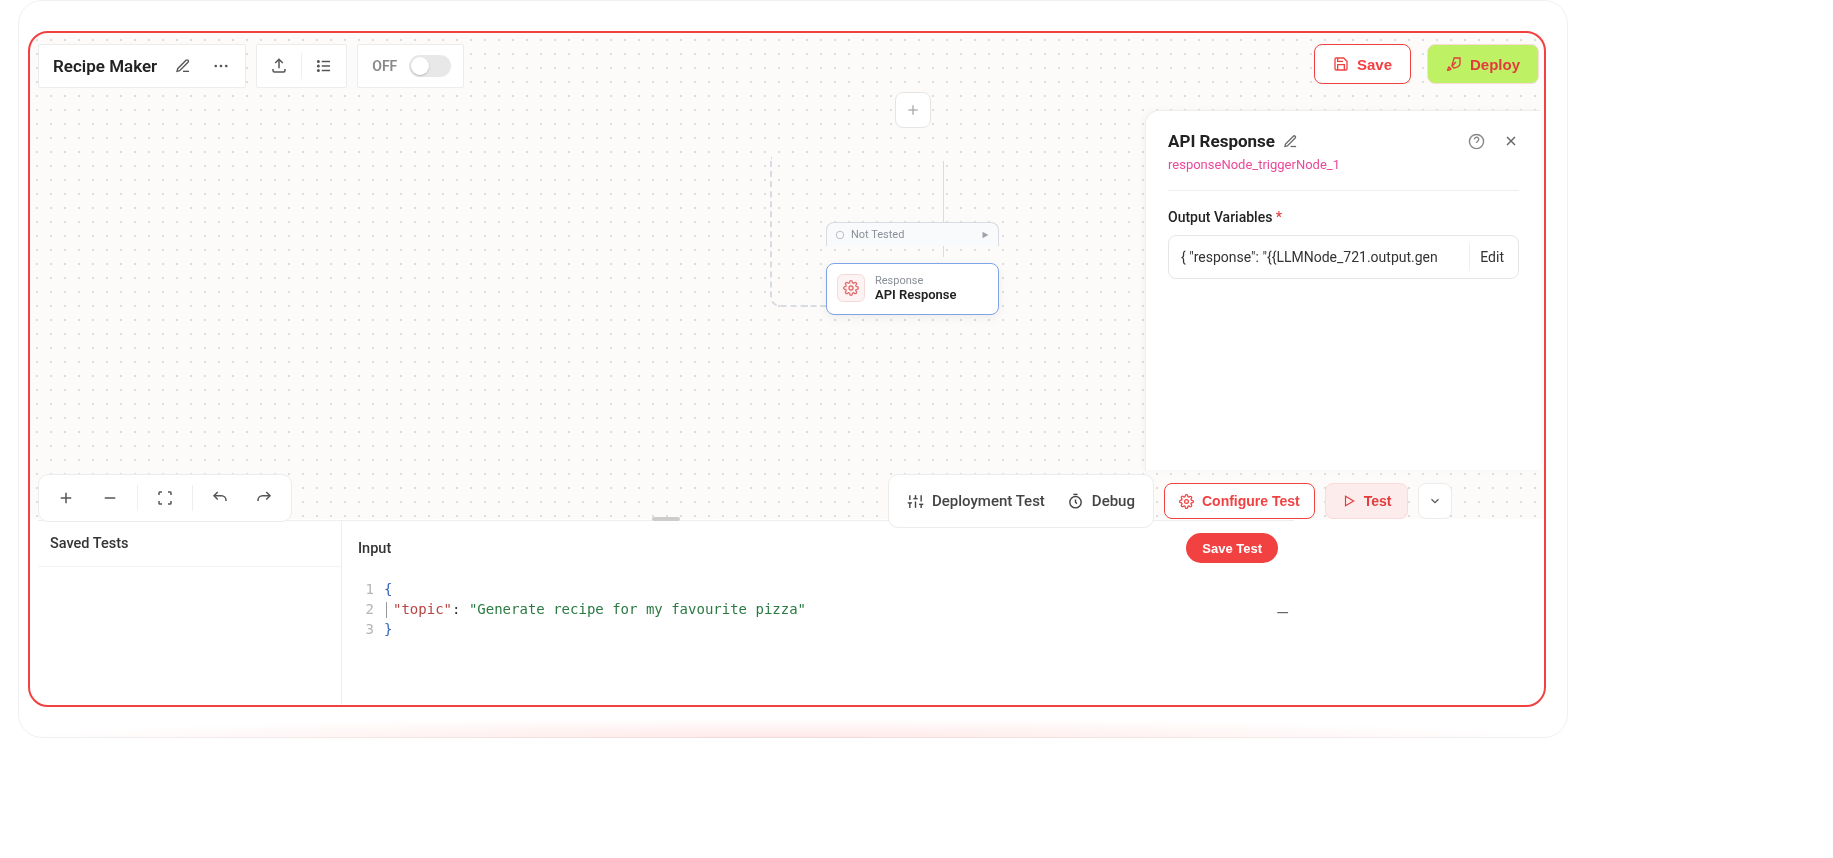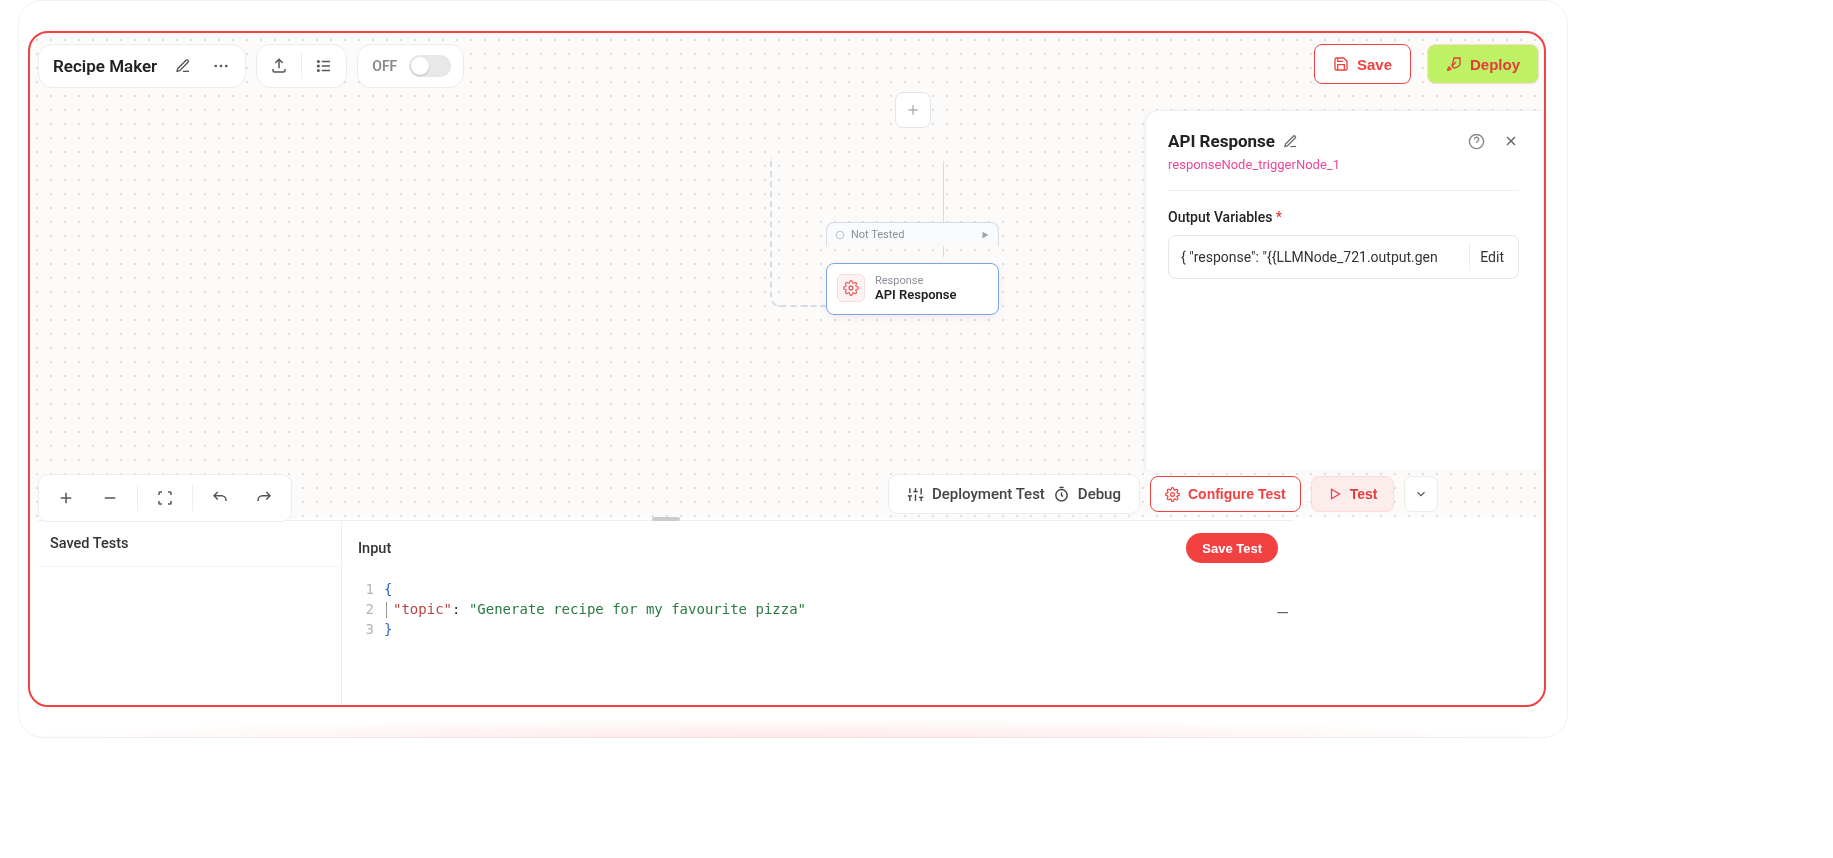--- a/index.html
+++ b/index.html
@@ -50,21 +50,21 @@
   
   .toolbar-left {
     position: absolute;
     left: 38px; top: 44px;
     display: flex; gap: 10px;
     z-index: 20;
   }
   .tb-group {
     background: #fff;
     border: 1px solid #ececec;
-    border-radius: 14px;
+    border-radius: 2px;
     display: flex; align-items: center;
     height: 44px;
     padding: 0 8px;
     gap: 6px;
   }
   .tb-title-group { padding: 0 10px 0 14px; }
   .workflow-title { font-size: 17px; font-weight: 600; color: #222; margin-right: 6px; }
   .icon-btn {
     width: 28px; height: 28px;
     display: flex; align-items: center; justify-content: center;
@@ -218,22 +218,22 @@
 
   
   .test-toolbar {
     position: absolute;
     left: 888px; top: 474px;
     display: flex; gap: 10px; align-items: center;
     z-index: 20;
   }
   .tt-shelf {
     background: #fff; border: 1px solid #ececec;
-    border-radius: 10px; height: 40px;
-    display: flex; align-items: center; gap: 8px;
+    border-radius: 10px; height: 54px;
+    display: flex; align-items: center; gap: 22px;
     padding: 0 18px;
   }
   .tt-item { display: flex; align-items: center; gap: 8px; color: #444; font-size: 15px; cursor: pointer; font-weight: 500; }
   .btn-outline-sm {
     height: 36px; padding: 0 14px;
     border: 1.5px solid #f24141; border-radius: 8px;
     color: #f24141; background: #fff;
     display: flex; align-items: center; gap: 8px;
     font-size: 14px; font-weight: 600; cursor: pointer;
   }

